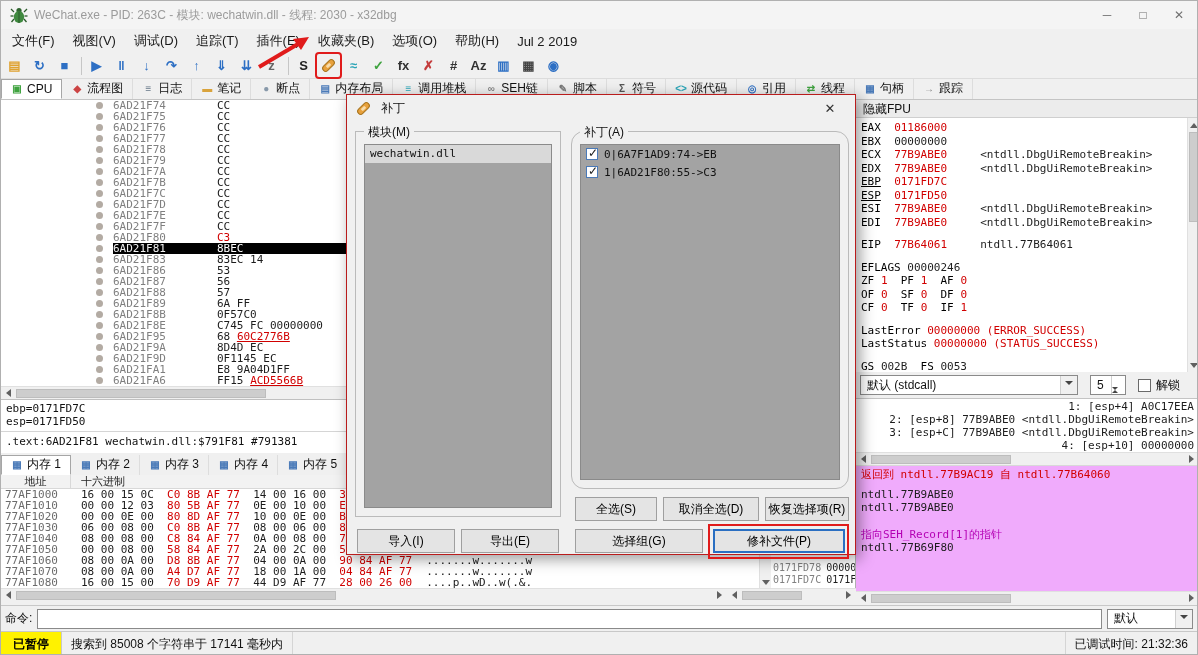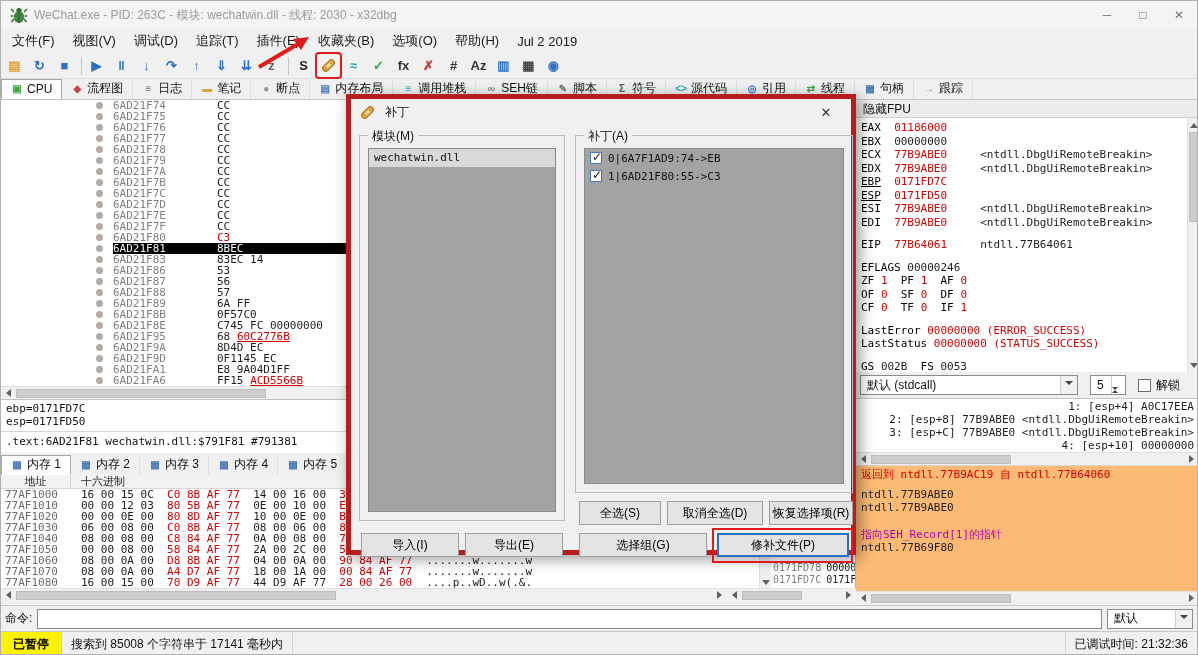--- a/index.html
+++ b/index.html
@@ -100,46 +100,46 @@
 #conv-combo{width:218px;}
 .spinner{width:36px;height:20px;background:#fff;border:1px solid #8a8a8a;position:relative;display:flex;align-items:center;padding-left:6px;font-size:12px;}
 .spin-btns{position:absolute;right:0;top:0;width:14px;height:100%;display:flex;flex-direction:column;border-left:1px solid #cfcfcf;}
 .spin-btns .tri-u{border-width:3px;margin:0;border-bottom-color:#444;}
 .spin-btns .tri-d{border-width:3px;margin:0;border-top-color:#444;}
 .chk{display:flex;align-items:center;gap:5px;font-size:12px;}
 .chk .box{width:13px;height:13px;background:#fff;border:1px solid #6a6a6a;}
 #args{position:absolute;left:0;top:298px;width:343px;height:54px;background:#fff;border-top:1px solid #c4c4c4;padding:1px 5px;overflow:hidden;font-size:11px;text-align:right;}
 .arg-line{height:13px;line-height:13px;white-space:pre;color:#1c1c1c;}
 #args-hscroll{left:0;top:352px;width:343px;}
-#reginfo{position:absolute;left:0;top:365px;width:343px;height:126px;background:#fdba74;border-top:1px solid #d8d8d8;padding:2px 5px;overflow:hidden;font-size:11px;}
+#reginfo{position:absolute;left:0;top:365px;width:343px;height:126px;background:#f0abfc;border-top:1px solid #d8d8d8;padding:2px 5px;overflow:hidden;font-size:11px;}
 .ri-line{height:13px;line-height:13px;white-space:pre;}
 .ri-line.blank{height:7px;}
 #reginfo-hscroll{left:0;top:491px;width:343px;}
 
 
 #cmdbar{position:absolute;left:0;top:604px;width:100%;height:26px;background:#f0f0f0;border-top:1px solid #c8c8c8;display:flex;align-items:center;gap:5px;padding:0 4px;}
 #cmd-label{font-size:12px;white-space:nowrap;}
 #cmd-input{flex:1;height:20px;border:1px solid #8a8a8a;background:#fff;font-size:12px;padding:0 4px;outline:none;font-family:"Liberation Sans",sans-serif;}
 #cmd-combo{width:86px;}
 
 
 #statusbar{position:absolute;left:0;top:630px;width:100%;height:25px;background:#f0f0f0;border-top:1px solid #c8c8c8;display:flex;align-items:stretch;font-size:12px;}
 #status-state{background:#fff200;color:#000;font-weight:bold;display:flex;align-items:center;padding:0 12px;border-right:1px solid #c8c8c8;}
 #status-msg{display:flex;align-items:center;padding:0 9px;border-right:1px solid #d5d5d5;color:#111;}
 #status-time{margin-left:auto;display:flex;align-items:center;padding:0 9px;border-left:1px solid #d5d5d5;color:#111;}
 
 
-#dialog{position:absolute;left:345px;top:93px;width:510px;height:461px;background:#f0f0f0;border:5px solid #b91c1c;box-shadow:4px 4px 14px rgba(0,0,0,.4);z-index:40;}
+#dialog{position:absolute;left:345px;top:93px;width:510px;height:461px;background:#f0f0f0;border:1px solid #b91c1c;box-shadow:4px 4px 14px rgba(0,0,0,.4);z-index:40;}
 #dlg-title{height:26px;display:flex;align-items:center;padding:0 9px;}
 #dlg-title-text{margin-left:10px;font-size:12px;}
 #dlg-close{margin-left:auto;width:32px;height:26px;display:flex;align-items:center;justify-content:center;font-size:13px;color:#333;}
 .groupbox{position:absolute;border:1px solid #bababa;}
 .gb-label{position:absolute;top:-8px;left:8px;background:#f0f0f0;padding:0 4px;font-size:12px;}
 #gb-modules{left:8px;top:36px;width:206px;height:386px;}
-#gb-patches{left:224px;top:36px;width:278px;height:358px;}
+#gb-patches{left:224px;top:36px;width:278px;height:358px;border-radius:13px;}
 .dlg-list{position:absolute;left:8px;top:12px;right:8px;bottom:8px;background:#a3a3a3;border:1px solid #8a8a8a;overflow:hidden;}
 .module-item{height:18px;line-height:18px;padding:0 5px;background:#d9d9d9;font-size:11px;font-family:"DejaVu Sans Mono","Liberation Mono",monospace;}
 .patch-item{display:flex;align-items:center;gap:6px;height:18px;padding:0 5px;font-size:11px;}
 .checkbox{width:12px;height:12px;background:#fff;border:1px solid #4a7ab8;position:relative;flex:0 0 auto;}
 .checkbox.checked::after{content:"✓";position:absolute;left:1px;top:-3px;font-size:12px;color:#222;}
 .patch-text{font-family:"DejaVu Sans Mono","Liberation Mono",monospace;}
 .dlg-btn{position:absolute;height:24px;background:#e4e4e4;border:1px solid #9f9f9f;font-size:12px;font-family:"Liberation Sans",sans-serif;color:#000;}
 #btn-select-all{left:228px;top:402px;width:82px;}
 #btn-deselect{left:316px;top:402px;width:96px;}
 #btn-restore{left:418px;top:402px;width:84px;}
@@ -590,21 +590,21 @@
           <span class="dump-bytes"><span class="c-k">00 00 08 00  </span><span class="c-r">58 84 AF 77  </span><span class="c-k">2A 00 2C 00  </span><span class="c-r">58 84 AF 77</span></span>
           <span class="dump-ascii">....X..w*.,.X..w</span>
         </div>
         <div class="dump-row">
           <span class="dump-addr">77AF1060</span>
           <span class="dump-bytes"><span class="c-k">08 00 0A 00  </span><span class="c-r">D8 8B AF 77  </span><span class="c-k">04 00 0A 00  </span><span class="c-r">90 84 AF 77</span></span>
           <span class="dump-ascii">.......w.......w</span>
         </div>
         <div class="dump-row">
           <span class="dump-addr">77AF1070</span>
-          <span class="dump-bytes"><span class="c-k">08 00 0A 00  </span><span class="c-r">A4 D7 AF 77  </span><span class="c-k">18 00 1A 00  </span><span class="c-r">00 84 AF 77</span></span>
+          <span class="dump-bytes"><span class="c-k">08 00 0A 00  </span><span class="c-r">A4 D7 AF 77  </span><span class="c-k">18 00 1A 00  </span><span class="c-r">04 84 AF 77</span></span>
           <span class="dump-ascii">.......w.......w</span>
         </div>
         <div class="dump-row">
           <span class="dump-addr">77AF1080</span>
           <span class="dump-bytes"><span class="c-k">16 00 15 00  </span><span class="c-r">70 D9 AF 77  </span><span class="c-k">44 D9 AF 77  </span><span class="c-r">28 00 26 00</span></span>
           <span class="dump-ascii">....p..wD..w(.&amp;.</span>
         </div>
       </div>
   </div>
 

